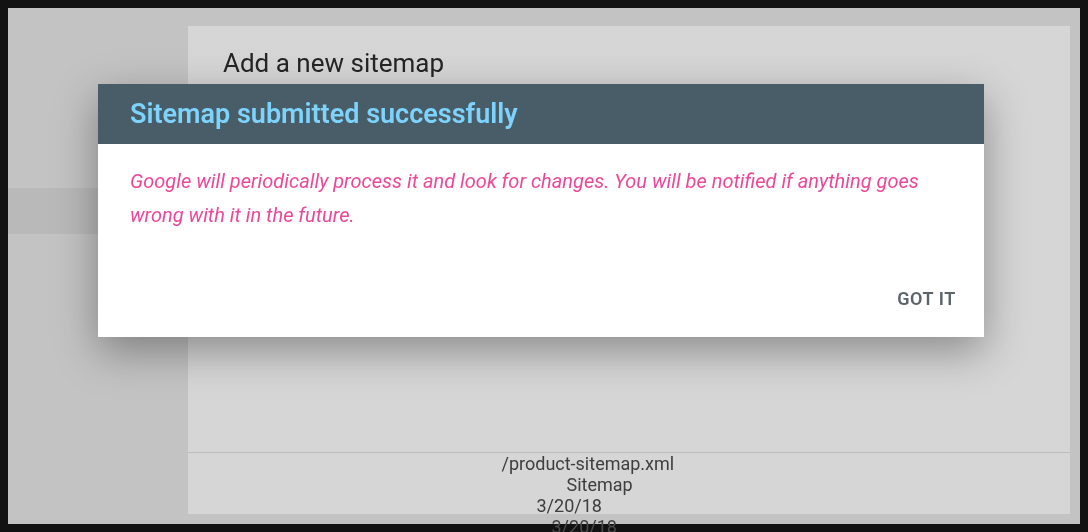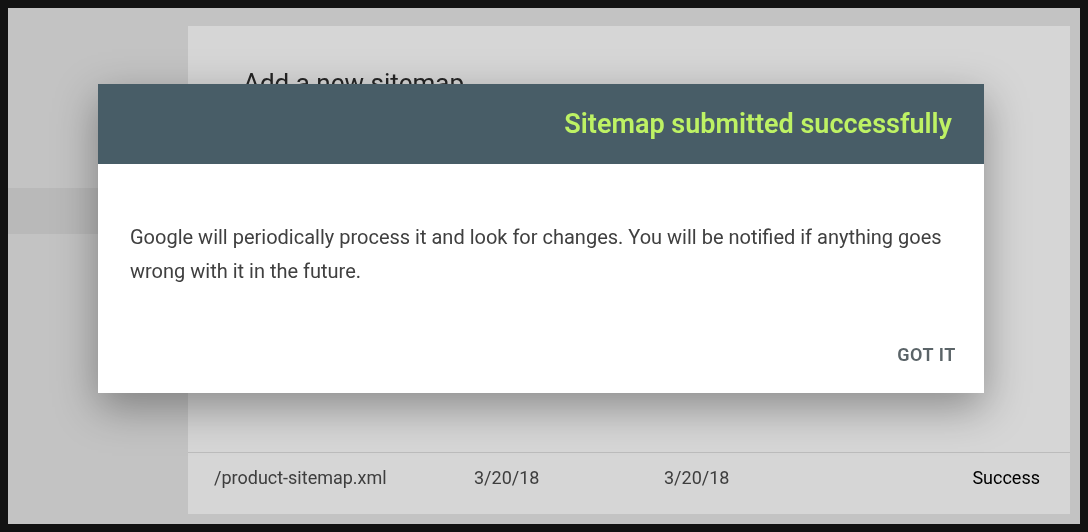--- a/index.html
+++ b/index.html
@@ -37,75 +37,75 @@
     .card {
       position: absolute;
       top: 18px;
       left: 180px;
       right: 10px;
       bottom: 10px;
       background: #ffffff;
     }
     .card-title {
       position: absolute;
-      top: 42px;
+      top: 22px;
       left: 35px;
       font-size: 26px;
       color: #2d2d2d;
       font-weight: 400;
-      margin-left: 20px;
     }
     .sidebar-highlight {
       position: absolute;
       top: 180px;
       left: 0;
       width: 180px;
       height: 46px;
       background: rgba(0,0,0,0.05);
     }
     .table-row {
       position: absolute;
       top: 444px;
       left: 180px;
       right: 10px;
       height: 50px;
       display: flex;
       align-items: center;
-      padding: 0 30px 0 26px;
+      padding: 0 30px 0 35px;
       font-size: 18px;
       color: #4b4b4b;
       border-top: 1px solid #e0e0e0;
+      flex-direction: column;
     }
     .cell-file { width: 260px; }
     .cell-type { width: 130px; }
     .cell-d1   { width: 190px; }
     .cell-d2   { width: 160px; }
     .cell-status { color: #000000; margin-left: auto; }
     .dialog {
       position: absolute;
       top: 84px;
       left: 98px;
       width: 886px;
       background: #fff;
       box-shadow: 0 14px 40px rgba(0,0,0,0.35);
       z-index: 10;
     }
     .dialog-header {
       background: #485d67;
-      color: #bef264;
-      padding: 24px 32px;
+      color: #7dd3fc;
+      padding: 14px 32px;
       font-size: 27px;
       font-weight: 600;
-      text-align: right;
     }
     .dialog-body {
-      padding: 56px 32px 10px 32px;
+      padding: 20px 32px 10px 32px;
       font-size: 20px;
       line-height: 1.7;
-      color: #404040;
+      color: #ec4899;
+      font-style: italic;
     }
     .dialog-actions {
       display: flex;
       justify-content: flex-end;
       padding: 46px 28px 28px 32px;
     }
     .got-it {
       font-size: 18px;
       font-weight: 600;
       color: #5b6468;
@@ -120,20 +120,21 @@
 <body>
 
 <div class="outer-frame">
   <div class="bg">
     <div class="sidebar-highlight"></div>
     <div class="card">
       <div class="card-title">Add a new sitemap</div>
     </div>
     <div class="table-row">
       <div class="cell-file">/product-sitemap.xml</div>
+      <div class="cell-type">Sitemap</div>
       <div class="cell-d1">3/20/18</div>
       <div class="cell-d2">3/20/18</div>
       <div class="cell-status">Success</div>
     </div>
   </div>
   <div class="dimmer"></div>
 </div>
 
 <div class="dialog">
   <div class="dialog-header">Sitemap submitted successfully</div>

